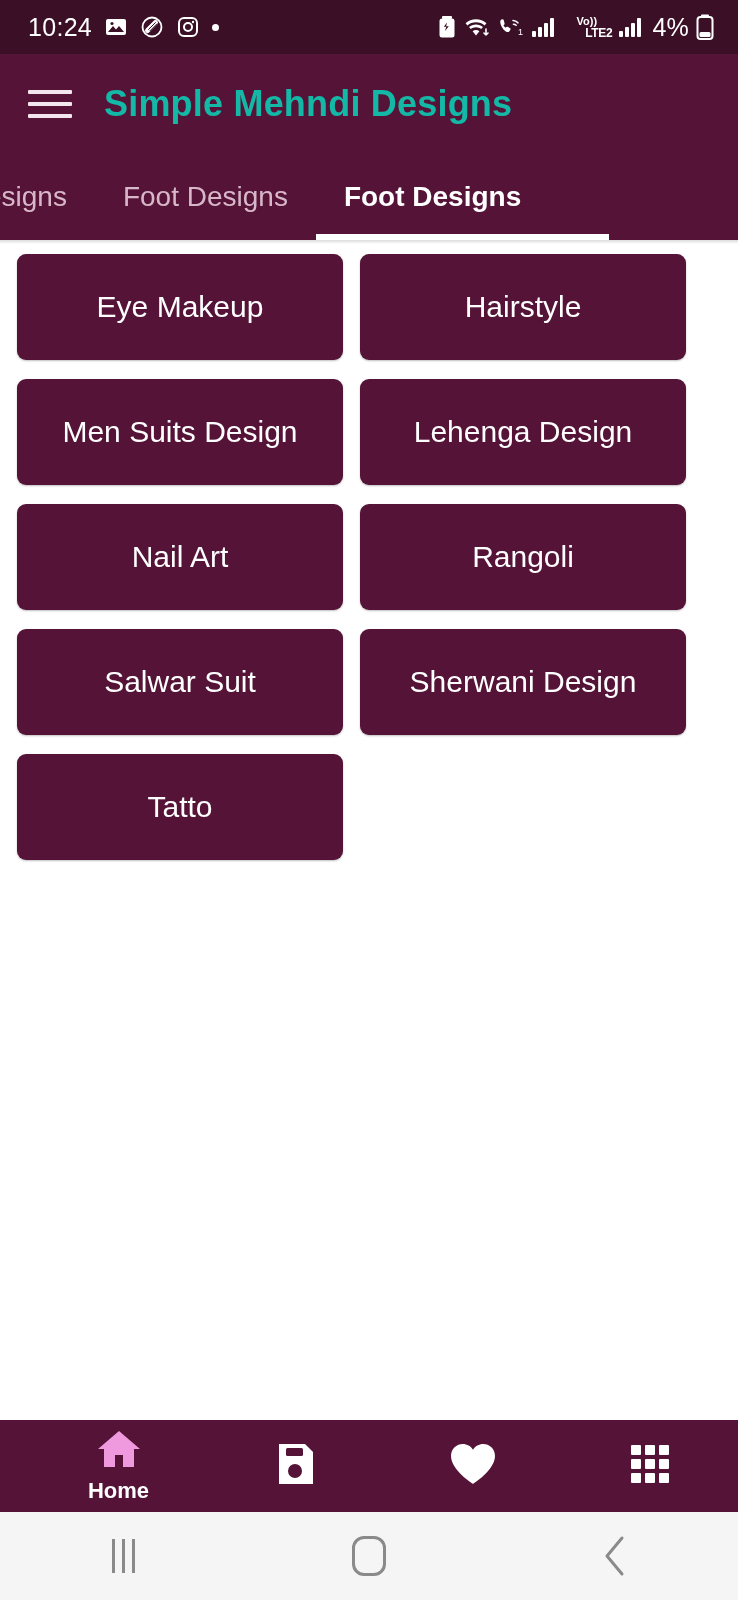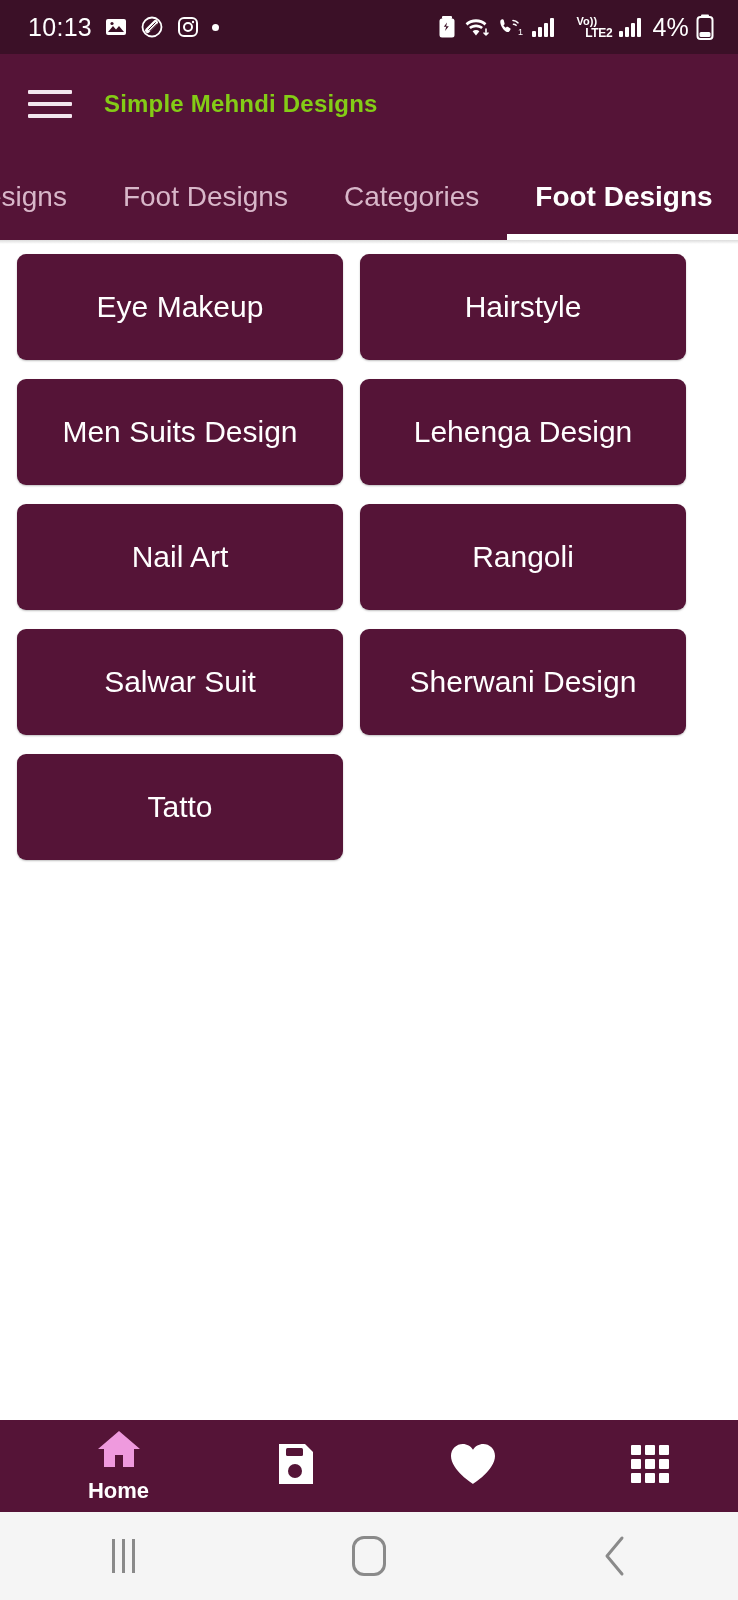--- a/index.html
+++ b/index.html
@@ -31,21 +31,21 @@
   .bars i:nth-child(1){height:6px} .bars i:nth-child(2){height:10px}
   .bars i:nth-child(3){height:14px} .bars i:nth-child(4){height:19px}
 
   
   .appbar {
     height: 100px; background:#551437; flex:0 0 auto;
     display:flex; align-items:center; padding-left:28px; gap:32px;
   }
   .hamburger { width:44px; height:34px; display:flex; flex-direction:column; justify-content:space-between; cursor:pointer; padding:3px 0; }
   .hamburger span { display:block; height:4px; background:#f3e6ee; border-radius:1px; }
-  .app-title { color:#84cc16; font-size:24px; font-weight:bold; letter-spacing:.2px; white-space:nowrap; }
+  .app-title { color:#14b8a6; font-size:36px; font-weight:bold; letter-spacing:.2px; white-space:nowrap; }
 
   
   .tabbar {
     height: 86px; background:#551437; flex:0 0 auto;
     display:flex; align-items:stretch; position:relative; overflow:hidden;
   }
   .tab {
     display:flex; align-items:center; justify-content:center;
     padding: 0 28px; color:#d8b7c9; font-size:28px; white-space:nowrap;
     position:relative; cursor:pointer;
@@ -86,21 +86,21 @@
   .recents i { display:block; width:3px; height:34px; background:#8a8a8a; }
   .homesq { width:34px; height:40px; border:3px solid #8a8a8a; border-radius:12px; }
 </style>
 </head>
 <body>
 
 <div class="phone">
 
   <div class="statusbar">
     <div class="sb-left">
-      <span class="sb-clock">10:13</span>
+      <span class="sb-clock">10:24</span>
       <span class="sb-ico">
         <svg width="24" height="24" viewBox="0 0 24 24">
             <rect x="2" y="4" width="20" height="16" rx="2" fill="#fff"></rect>
             <path d="M4 17l5-6 3 3.5L15 11l5 6z" fill="#3b1027"></path>
             <circle cx="8" cy="8.5" r="1.6" fill="#3b1027"></circle>
           </svg>
       </span>
       <span class="sb-ico">
         <svg width="24" height="24" viewBox="0 0 24 24">
             <circle cx="12" cy="12" r="9.5" fill="none" stroke="#fff" stroke-width="1.8"></circle>
@@ -178,23 +178,20 @@
     </div>
     <div class="app-title">Simple Mehndi Designs</div>
   </div>
 
   <div class="tabbar">
     <div class="tab clipped">
       <span>esigns</span>
     </div>
     <div class="tab">
       <span>Foot Designs</span>
-    </div>
-    <div class="tab">
-      <span>Categories</span>
     </div>
     <div class="tab active">
       <span>Foot Designs</span>
     </div>
   </div>
   <div class="tabshadow"></div>
 
   <div class="content">
     <div class="grid">
       <div class="card">

